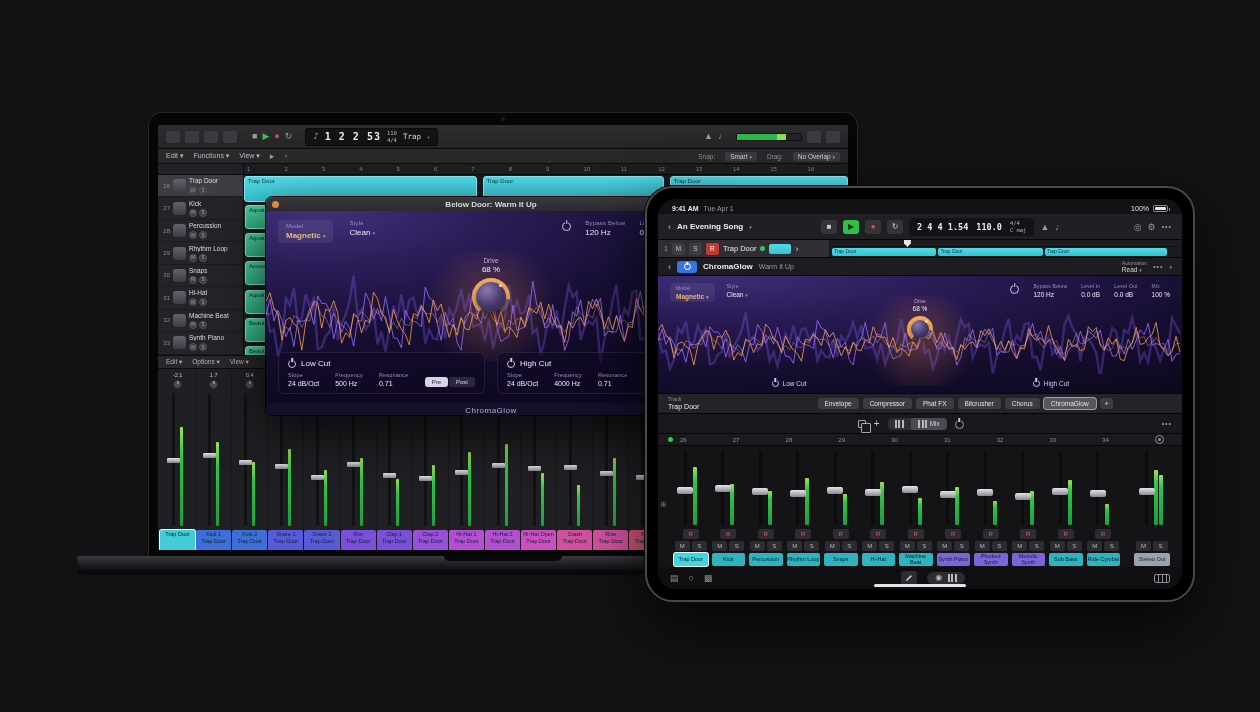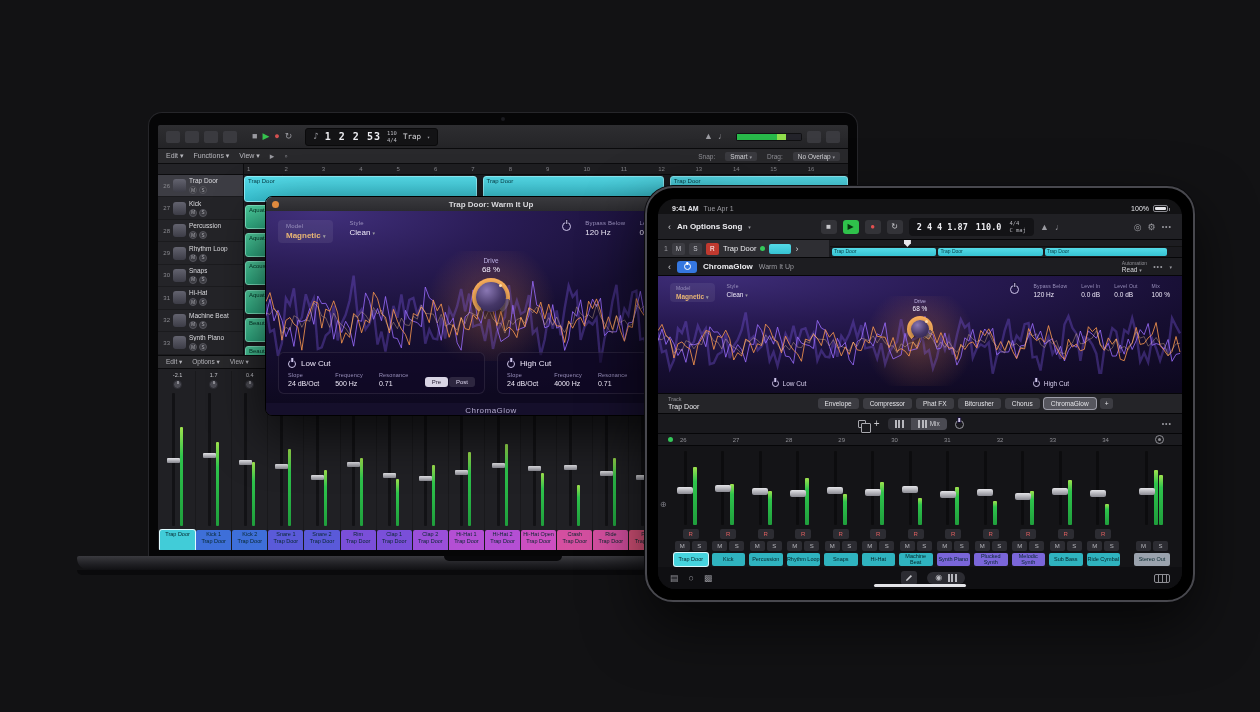--- a/index.html
+++ b/index.html
@@ -641,21 +641,21 @@
     </div>
     <div class="mac-base">
         <div class="mac-notch"></div>
       </div>
     <div class="mac-foot"></div>
   </div>
 
   <div class="cg">
     <div class="cg-title">
       <span class="cg-dot"></span>
-      <span>Trap Door: Warm It Up</span>
+      <span>Below Door: Warm It Up</span>
     </div>
     <div class="cg-body">
       <div class="glow" style="left:150px;top:40px;width:150px;height:110px"></div>
       <div class="wavewrap" style="top:64px;height:88px">
         <svg id="wave-mac" preserveAspectRatio="none" viewBox="0 0 452 88">
             <polyline points="0,29.3 4,56.9 8,54.7 12,80.8 16,68.1 20,23.2 24,30.0 28,13.4 32,48.5 36,42.3 40,19.3 44,32.2 48,23.4 52,74.0 56,72.3 60,60.5 64,56.9 68,30.6 72,65.4 76,48.2 80,39.8 84,25.5 88,0.7 92,40.1 96,34.4 100,54.2 104,48.5 108,35.2 112,69.5 116,56.7 120,76.5 124,53.3 128,30.9 132,42.7 136,19.5 140,44.5 144,24.9 148,23.0 152,39.6 156,29.9 160,68.7 164,54.6 168,63.4 172,64.4 176,42.7 180,63.6 184,33.9 188,42.4 192,31.2 196,14.0 200,36.4 204,18.6 208,51.6 212,50.2 216,49.1 220,66.0 224,44.2 228,73.9 232,56.7 236,49.0 240,42.0 244,10.2 248,38.9 252,25.7 256,39.0 260,36.6 264,20.0 268,58.4 272,53.9 276,80.0 280,64.3 284,37.9 288,53.7 292,35.5 296,60.2 300,33.3 304,10.7 308,21.9 312,16.9 316,65.0 320,51.6 324,46.2 328,49.4 332,43.2 336,87.6 340,63.5 344,51.0 348,26.3 352,9.9 356,50.1 360,33.6 364,40.3 368,17.3 372,15.8 376,64.4 380,63.3 384,83.1 388,46.9 392,35.2 396,59.6 400,50.1 404,66.6 408,17.9 412,5.9 416,22.7 420,30.7 424,69.3 428,35.5 432,38.1 436,46.4 440,59.1 444,94.8 448,53.1 452,44.5" fill="none" stroke="#8a63ff" stroke-width="2.4" opacity="0.3"></polyline>
             <polyline points="0,40.7 4,24.2 8,45.9 12,35.2 16,45.3 20,61.8 24,52.3 28,71.4 32,45.6 36,46.5 40,44.9 44,33.5 48,49.3 52,21.0 56,28.6 60,28.3 64,35.9 68,64.2 72,45.5 76,57.5 80,46.3 84,53.5 88,71.2 92,45.2 96,46.3 100,17.9 104,26.3 108,44.3 112,33.5 116,45.7 120,21.5 124,42.1 128,62.7 132,63.6 136,72.9 140,35.3 144,44.1 148,46.3 152,47.6 156,51.9 160,12.0 164,22.8 168,25.9 172,48.5 176,65.3 180,37.2 184,49.4 188,43.2 192,67.9 196,75.2 200,41.8 204,38.4 208,14.9 212,40.3 216,48.2 220,31.0 224,34.0 228,15.2 232,52.9 236,66.6 240,63.8 244,61.1 248,30.2 252,55.3 256,53.5 260,52.1 264,40.2 268,6.2 272,30.2 276,32.1 280,52.8 284,51.3 288,29.6 292,53.2 296,50.9 300,75.4 304,64.0 308,36.6 312,41.3 316,24.8 320,49.4 324,37.5 328,24.1 332,31.5 336,23.2 340,60.7 344,56.4 348,56.9 352,56.8 356,40.4 360,65.6 364,47.9 368,47.3 372,34.5 376,16.3 380,39.0 384,27.0 388,45.6 392,41.4 396,37.7 400,60.7 404,48.7 408,69.5 412,54.8 416,46.4 420,50.1 424,26.9 428,44.0 432,27.1 436,31.5 440,37.3 444,25.5 448,52.9 452,44.4" fill="none" stroke="#9a6cff" stroke-width="0.9" opacity="0.9"></polyline>
             <polyline points="0,26.6 4,17.6 8,33.5 12,38.2 16,65.2 20,45.3 24,42.5 28,48.9 32,52.2 36,75.2 40,47.1 44,37.3 48,26.3 52,27.9 56,53.1 60,34.1 64,36.3 68,25.8 72,37.9 76,68.2 80,57.7 84,62.4 88,38.5 92,42.1 96,57.8 100,45.0 104,47.8 108,17.2 112,23.6 116,38.9 120,42.0 124,58.0 128,34.4 132,46.1 136,54.1 140,59.4 144,70.0 148,38.5 152,40.8 156,32.0 160,37.3 164,47.7 168,24.9 172,35.7 176,28.9 180,46.9 184,62.3 188,49.4 192,60.2 196,42.5 200,53.7 204,54.8 208,39.6 212,44.3 216,20.8 220,34.5 224,35.4 228,35.9 232,50.6 236,36.2 240,56.0 244,52.0 248,55.6 252,62.6 256,42.1 260,51.7 264,32.7 268,35.1 272,38.6 276,27.1 280,43.8 284,29.2 288,43.8 292,51.0 296,51.0 300,67.5 304,45.9 308,53.2 312,44.9 316,42.4 320,51.2 324,26.2 328,33.6 332,23.9 336,36.1 340,54.1 344,41.8 348,54.5 352,40.7 356,55.8 360,66.3 364,51.3 368,52.4 372,23.6 376,34.8 380,40.8 384,36.8 388,43.0 392,19.2 396,40.1 400,50.7 404,61.1 408,67.5 412,38.5 416,49.6 420,45.5 424,55.1 428,52.9 432,20.9 436,27.8 440,22.2 444,47.0 448,54.5 452,36.7" fill="none" stroke="#ff9a4e" stroke-width="0.9" opacity="0.9"></polyline>
             <polyline points="0,38.1 4,39.4 8,33.1 12,40.4 16,58.5 20,52.2 24,55.0 28,40.7 32,42.9 36,52.3 40,44.6 44,46.3 48,27.9 52,31.7 56,41.0 60,42.8 64,52.4 68,38.2 72,45.3 76,50.0 80,53.2 84,59.6 88,40.7 92,42.1 96,36.8 100,40.0 104,46.2 108,32.5 112,39.0 116,35.0 120,45.7 124,55.0 128,47.2 132,53.7 136,43.1 140,49.8 144,50.5 148,41.3 152,44.2 156,30.1 160,38.3 164,38.8 168,39.1 172,48.0 176,39.3 180,51.2 184,48.8 188,50.9 192,55.2 196,42.9 200,48.6 204,37.2 208,38.7 212,40.8 216,33.9 220,43.9 224,35.1 228,43.9 232,48.2 236,48.2 240,58.1 244,45.1 248,49.5 252,44.5 256,43.0 260,48.3 264,33.3 268,37.8 272,31.9 276,39.3 280,50.1 284,42.7 288,50.3 292,42.0 296,51.1 300,57.4 304,48.4 308,49.0 312,31.8 316,38.5 320,42.1 324,39.7 328,43.4 332,29.1 336,41.7 340,48.0 344,54.3 348,58.1 352,40.7 356,47.4 360,44.9 364,50.6 368,49.4 372,30.2 376,34.3 380,30.9 384,45.8 388,50.3 392,39.6 396,45.1 400,40.4 404,57.8 408,59.1 412,47.7 416,44.1 420,30.7 424,45.2 428,44.4 432,39.6 436,36.9 440,26.6 444,46.2 448,50.2 452,55.0" fill="none" stroke="#ffd2a0" stroke-width="0.7" opacity="0.5"></polyline>
           </svg>
@@ -757,29 +757,29 @@
         <span>9:41 AM</span>
         <span class="date">Tue Apr 1</span>
         <span class="ip-stright">
           <span>100%</span>
           <span class="batt"></span>
         </span>
       </div>
 
       <div class="ip-toolbar">
         <span class="chev">‹</span>
-        <span class="ip-title">An Options Song</span>
+        <span class="ip-title">An Evening Song</span>
         <span class="caret">▾</span>
         <span class="spacer"></span>
         <span class="tbtn2">■</span>
         <span class="tbtn2 play">▶</span>
         <span class="tbtn2 rec">●</span>
         <span class="tbtn2">↻</span>
         <div class="ip-lcd">
-          <span class="pos">2 4 4 1.87</span>
+          <span class="pos">2 4 4 1.54</span>
           <span class="tmp">110.0</span>
           <span class="col">
             <span>4/4</span>
             <span>C maj</span>
           </span>
         </div>
         <span class="ipicon">▲</span>
         <span class="ipicon">♩</span>
         <span class="spacer"></span>
         <span class="ipicon">◎</span>

